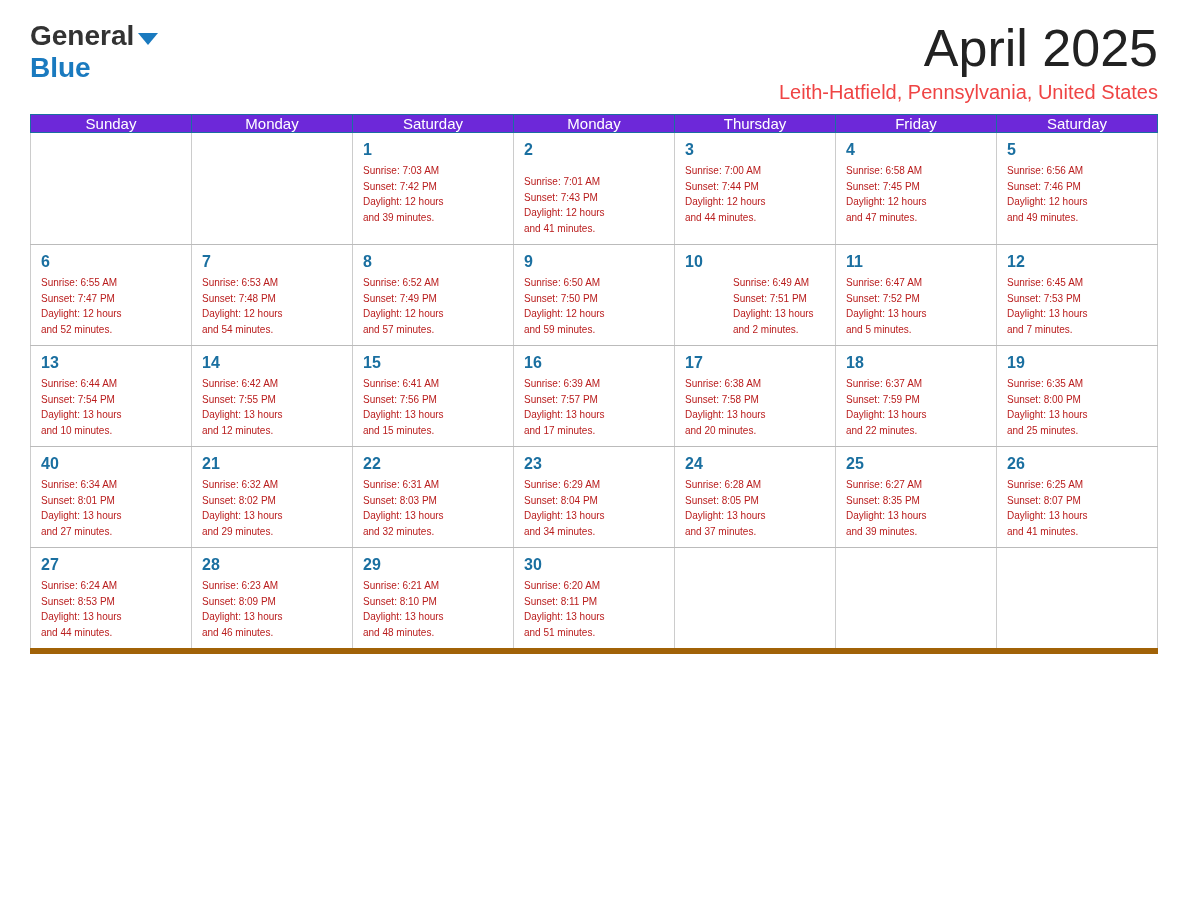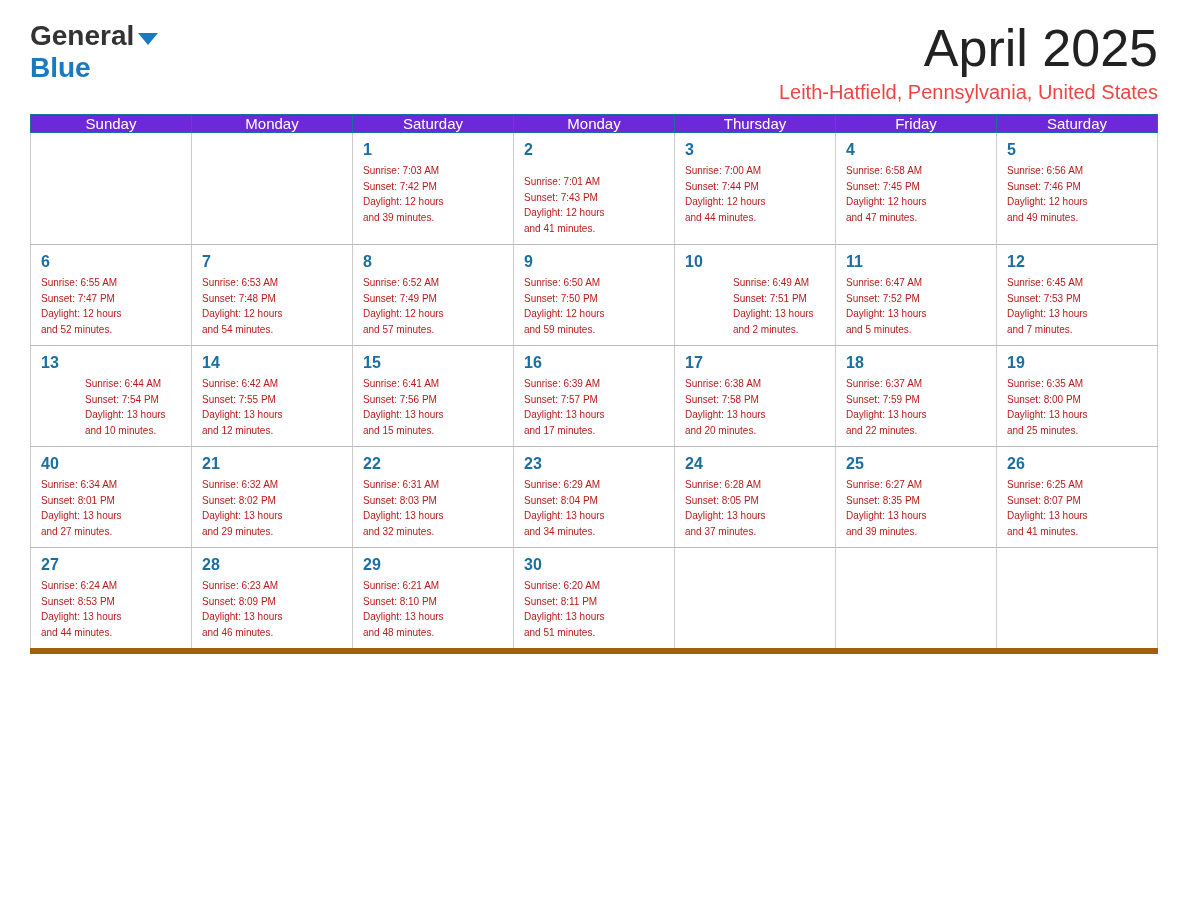--- a/index.html
+++ b/index.html
@@ -206,21 +206,21 @@
           <span class="day-number">12</span>
           <div class="day-info" style="white-space: pre-line;">Sunrise: 6:45 AM
 Sunset: 7:53 PM
 Daylight: 13 hours
 and 7 minutes.</div>
         </td>
       </tr>
       <tr>
         <td>
           <span class="day-number">13</span>
-          <div class="day-info" style="white-space: pre-line; margin-left: 44px;">Sunrise: 6:44 AM
+          <div class="day-info" style="white-space: pre-line;">Sunrise: 6:44 AM
 Sunset: 7:54 PM
 Daylight: 13 hours
 and 10 minutes.</div>
         </td>
         <td>
           <span class="day-number">14</span>
           <div class="day-info" style="white-space: pre-line;">Sunrise: 6:42 AM
 Sunset: 7:55 PM
 Daylight: 13 hours
 and 12 minutes.</div>

